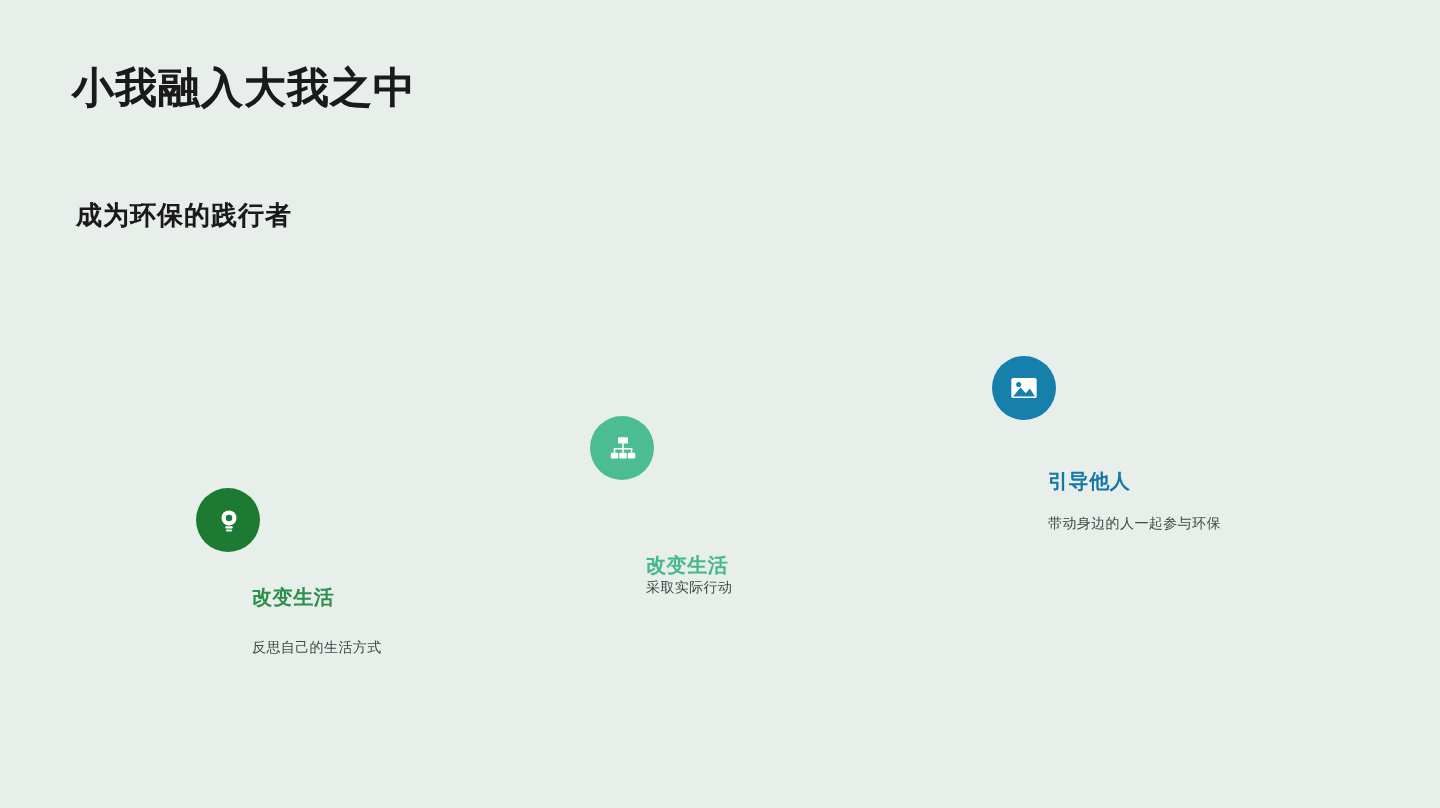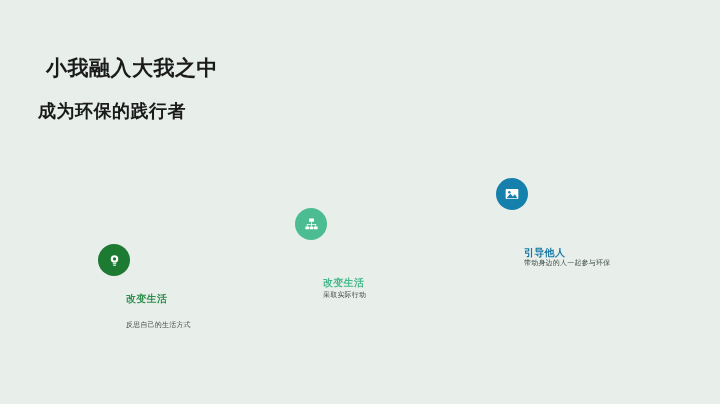--- a/index.html
+++ b/index.html
@@ -16,34 +16,33 @@
   }
   .slide {
     position: absolute;
     inset: 0;
     background: #e8eeea;
   }
 
   
   .title {
     position: absolute;
-    left: 46px;
+    left: 36px;
     top: 30px;
     font-size: 21px;
     font-weight: bold;
     color: #1a1a1a;
     letter-spacing: 0.5px;
     white-space: nowrap;
-    margin-top: 24px;
   }
   .subtitle {
     position: absolute;
     left: 38px;
     top: 99px;
-    font-size: 18px;
+    font-size: 13px;
     font-weight: bold;
     color: #1a1a1a;
     letter-spacing: 0.5px;
     white-space: nowrap;
   }
 
   
   .timeline {
     position: absolute;
     inset: 0;
@@ -104,21 +103,21 @@
 
   
   #node-2 .pin   { left: 295px; top: 208px; background: #4cbd92; }
   #node-2 .stem  { left: 310px; top: 240px; background: #7fd0ae; }
   #node-2 .node-label { left: 323px; top: 276px; color: #46b98c; text-align: center; }
   #node-2 .node-desc  { left: 323px; top: 290px; width: 120px; }
 
   
   #node-3 .pin   { left: 496px; top: 178px; background: #1680ac; }
   #node-3 .stem  { left: 511px; top: 210px; background: #68aecb; }
-  #node-3 .node-label { left: 524px; top: 246px; color: #1577a6; }
+  #node-3 .node-label { left: 524px; top: 234px; color: #1577a6; }
   #node-3 .node-desc  { left: 524px; top: 258px; width: 92px; }
 </style>
 </head>
 <body>
 
 <div class="slide">
 
   <div class="title">小我融入大我之中</div>
 
   <div class="subtitle">成为环保的践行者</div>

